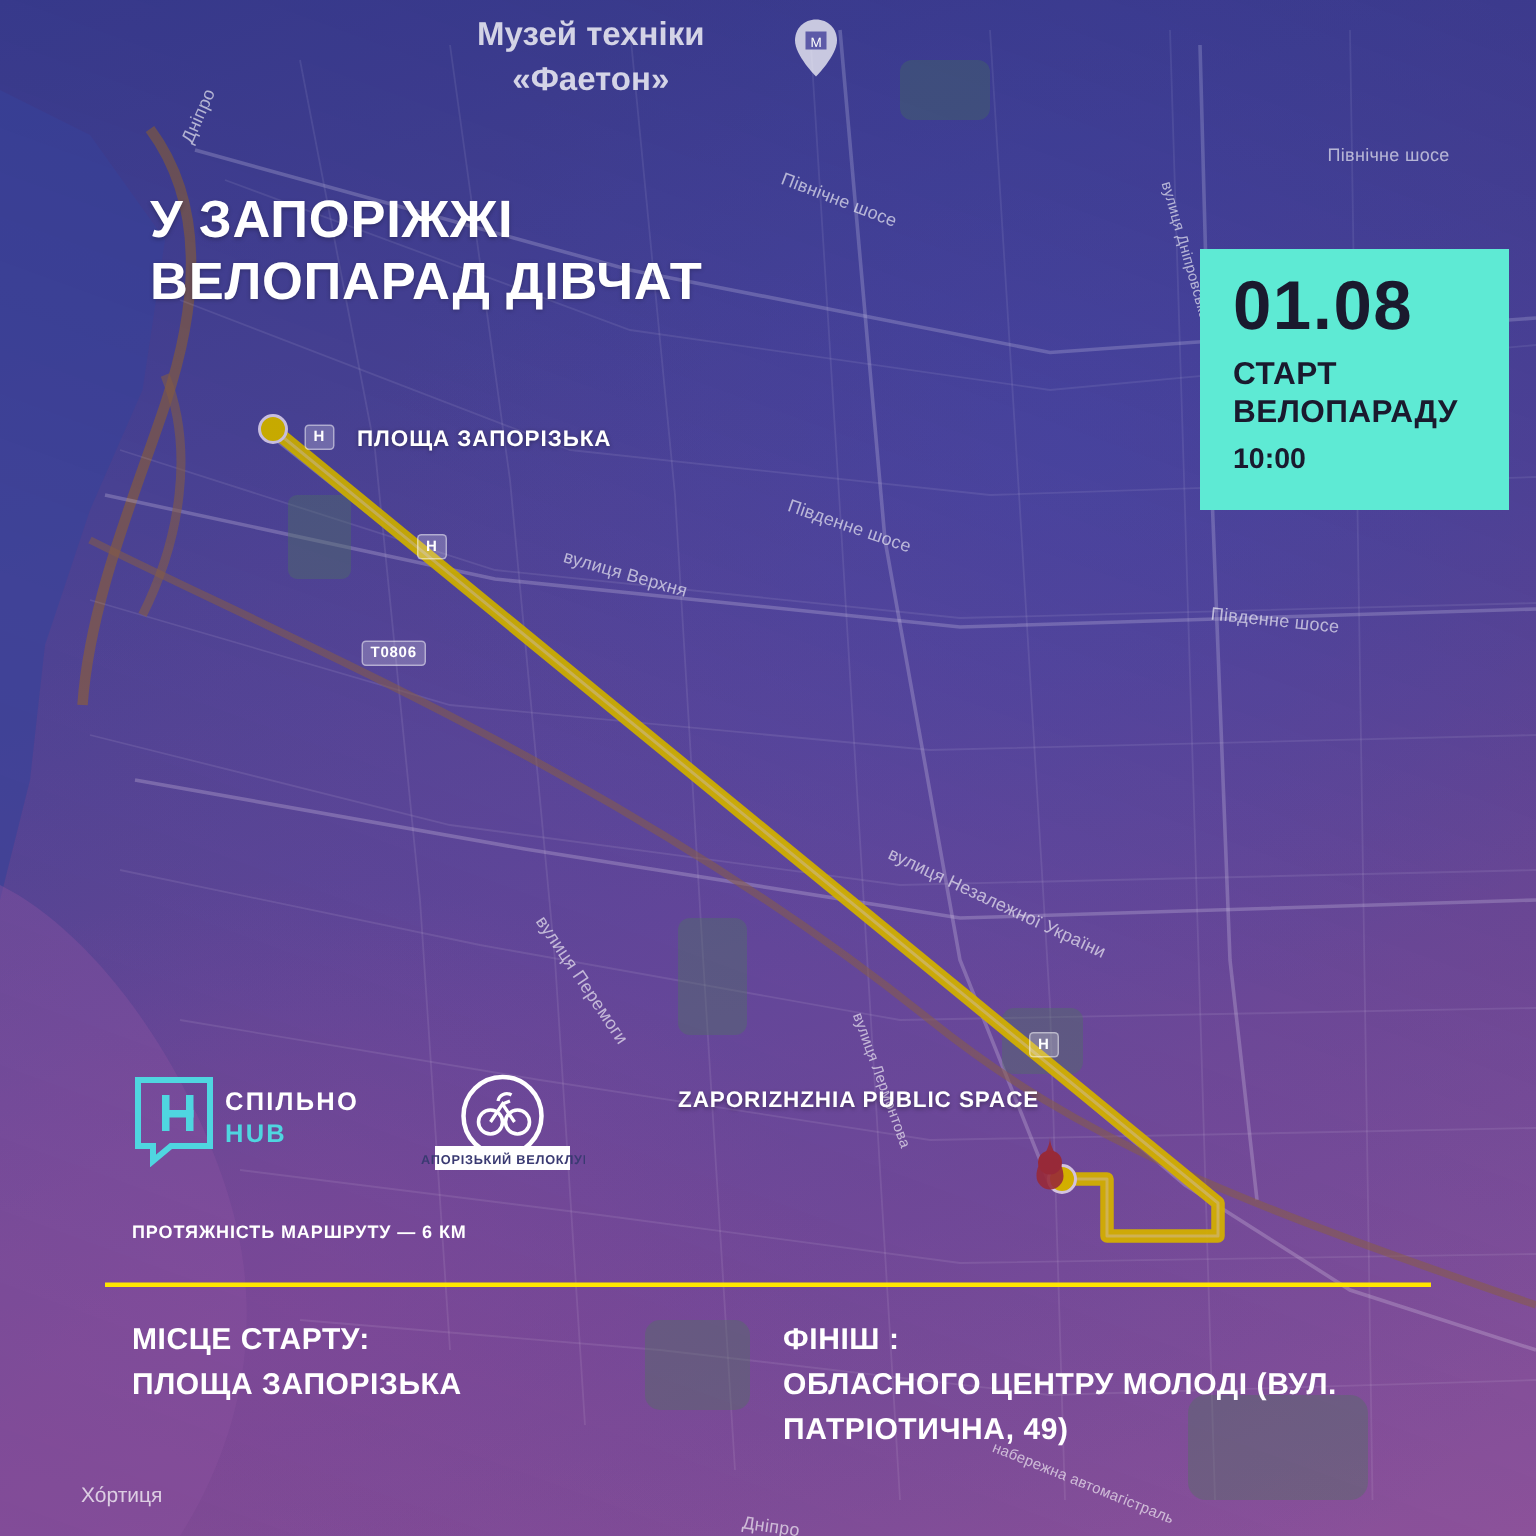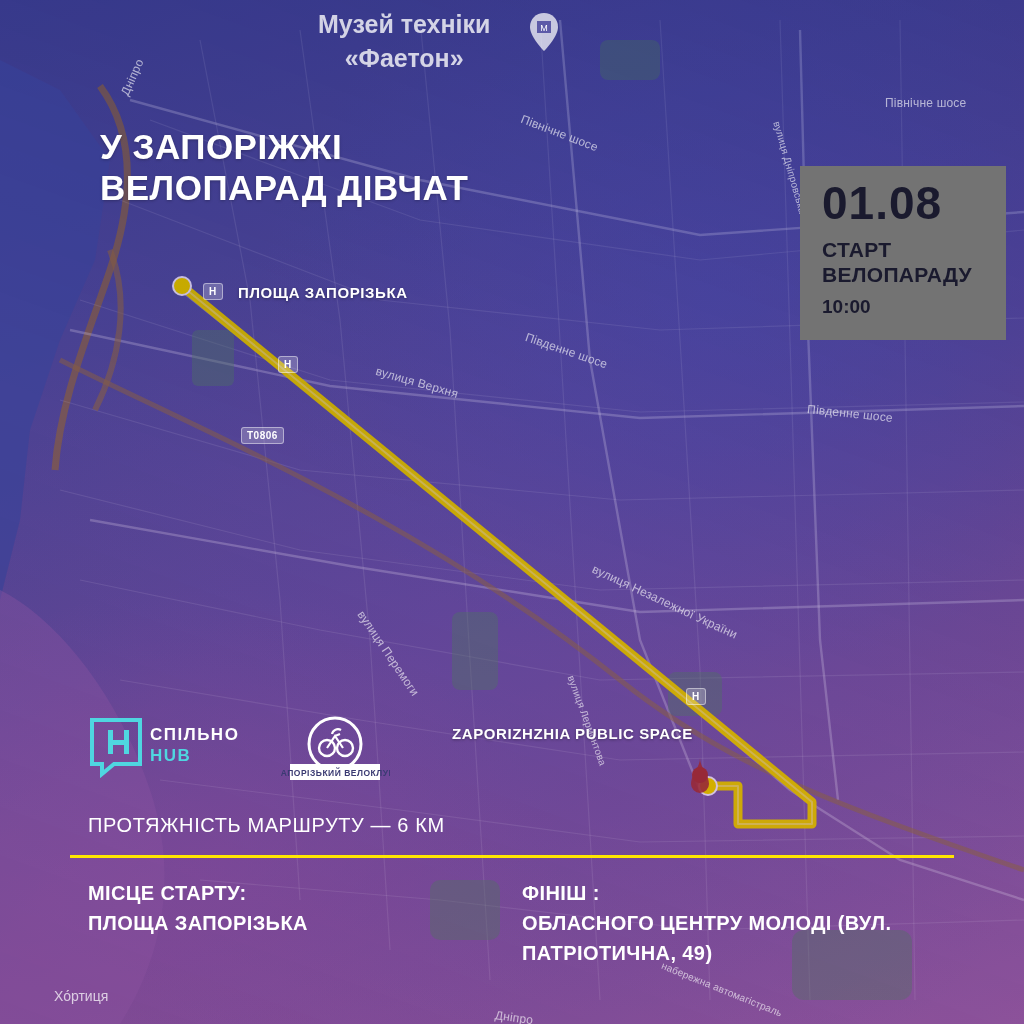--- a/index.html
+++ b/index.html
@@ -50,21 +50,21 @@
     letter-spacing: 2px;
   }
   .map-label.small { font-size: 10px; }
 
   
   .poi-museum {
     position: absolute;
     left: 318px; top: 8px;
     text-align: center;
     color: rgba(255,255,255,0.78);
-    font-size: 25px;
+    font-size: 22px;
     font-weight: bold;
     line-height: 1.35;
     white-space: nowrap;
   }
   .poi-pin {
     position: absolute;
     left: 529px; top: 12px;
     width: 30px; height: 40px;
   }
 
@@ -90,21 +90,21 @@
     letter-spacing: 0.5px;
     text-shadow: 0 1px 3px rgba(0,0,0,0.25);
   }
 
   
   .date-card {
     position: absolute;
     left: 800px; top: 166px;
     width: 206px;
     height: 174px;
-    background: #737373;
+    background: #5eead4;
     color: #1a1a2e;
     padding: 14px 18px 0 22px;
     box-sizing: border-box;
   }
   .date-card .d-num {
     font-size: 46px;
     font-weight: bold;
     line-height: 1;
     letter-spacing: 1px;
   }
@@ -136,22 +136,22 @@
 
   
   .logos { position: absolute; left: 88px; top: 716px; }
   .logo-hub { position: absolute; left: 0; top: 0; width: 180px; height: 62px; }
   .logo-club { position: absolute; left: 192px; top: -2px; width: 110px; height: 70px; }
 
   
   .distance {
     position: absolute;
     left: 88px; top: 814px;
-    font-size: 20px;
-    font-weight: normal;
+    font-size: 12px;
+    font-weight: bold;
     letter-spacing: 0.6px;
   }
   .divider {
     position: absolute;
     left: 70px; top: 855px;
     width: 884px;
     height: 3px;
     background: #ffe600;
   }
   .foot-col { position: absolute; font-size: 20px; font-weight: bold; line-height: 1.5; letter-spacing: 0.4px; }

